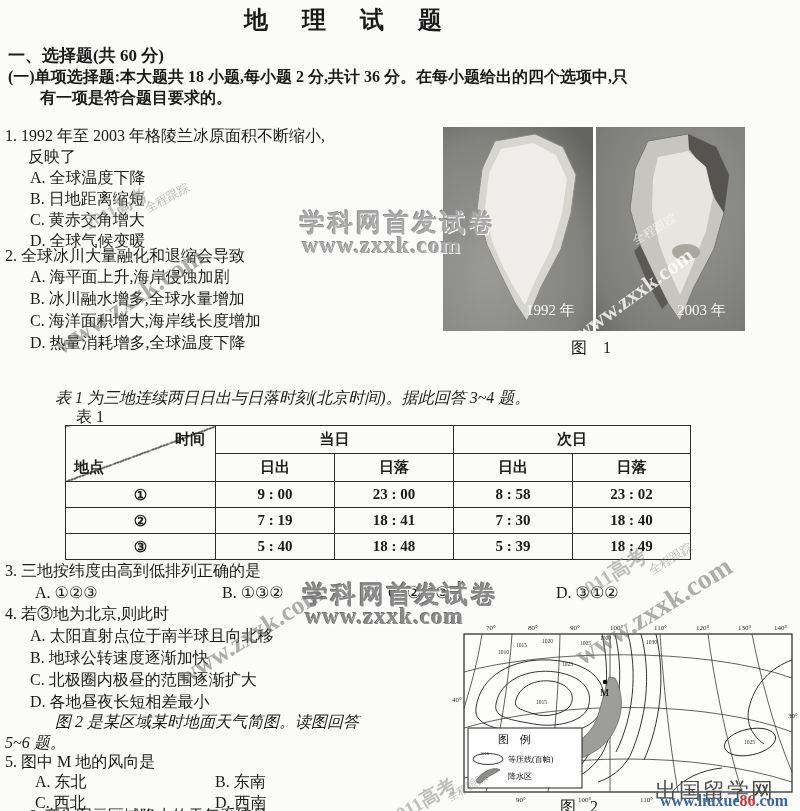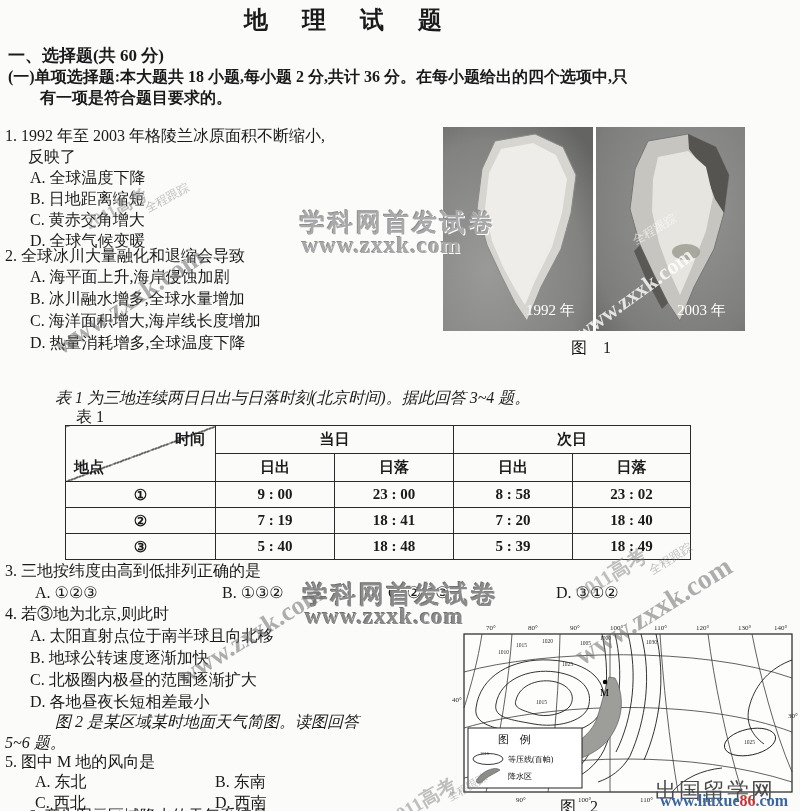--- a/index.html
+++ b/index.html
@@ -129,21 +129,21 @@
         <td>①</td>
         <td>9 : 00</td>
         <td>23 : 00</td>
         <td>8 : 58</td>
         <td>23 : 02</td>
       </tr>
       <tr style="height:26px;">
         <td>②</td>
         <td>7 : 19</td>
         <td>18 : 41</td>
-        <td>7 : 20</td>
+        <td>7 : 30</td>
         <td>18 : 40</td>
       </tr>
       <tr style="height:26px;">
         <td>③</td>
         <td>5 : 40</td>
         <td>18 : 48</td>
         <td>5 : 39</td>
         <td>18 : 49</td>
       </tr>
     </tbody>

